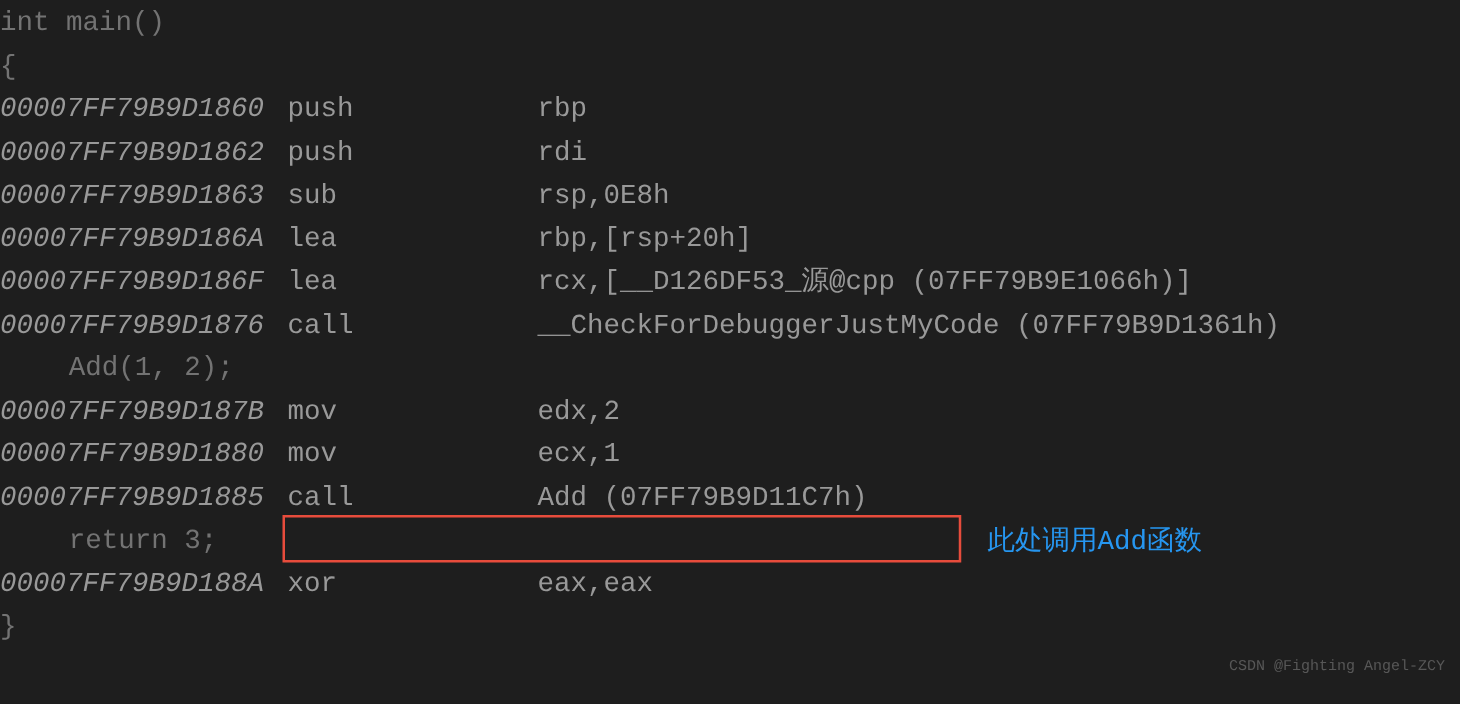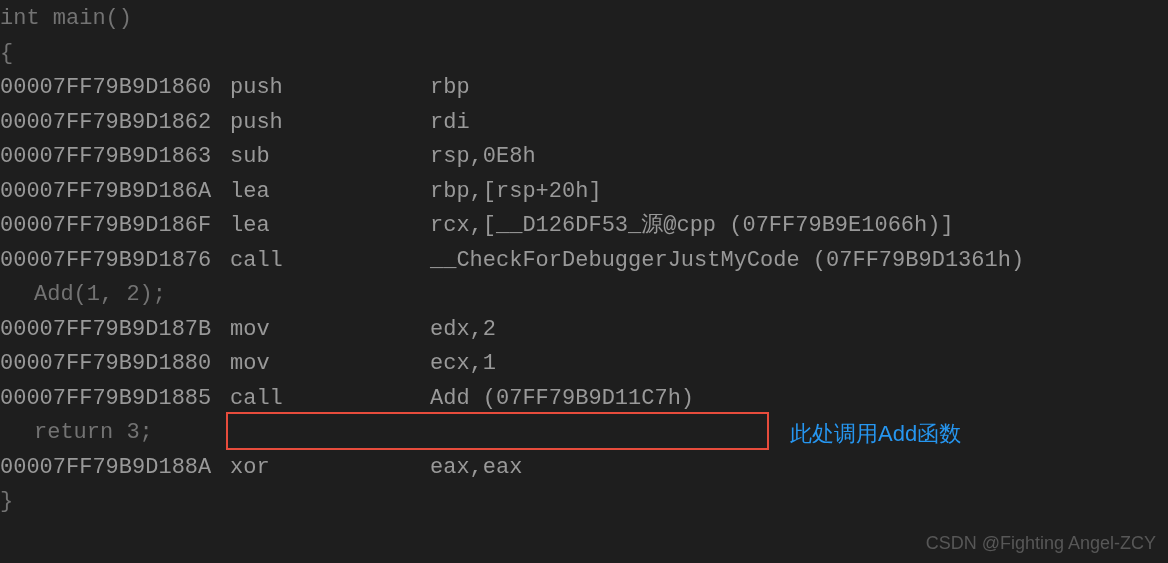--- a/index.html
+++ b/index.html
@@ -30,46 +30,47 @@
       color: #999999;
     }
     .highlight-box {
       position: absolute;
       border: 2px solid #e74c3c;
       pointer-events: none;
     }
     .annotation {
       position: absolute;
       color: #2696f0;
-      font-family: Liberation Sans, sans-serif;
+      font-family: Liberation Mono, monospace;
       font-size: 22px;
     }
     .watermark {
       position: absolute;
-      bottom: 6px;
+      bottom: 20px;
       right: 12px;
       color: #6a6a6a;
-      font-family: Liberation Sans, sans-serif;
-      font-size: 18px;
+      font-family: Liberation Mono, monospace;
+      font-size: 12px;
       opacity: 0.75;
     }
     .addr {
       display: inline-block;
       width: 230px;
+      font-style: italic;
     }
     .opcode {
       display: inline-block;
       width: 200px;
     }
     .operand {
       display: inline-block;
       text-align: right;
     }
     .indent-source {
-      padding-left: 34px;
+      padding-left: 55px;
     }
   </style>
 </head>
 <body>
 
 <div class="code-line white-text">int main()</div>
 <div class="code-line white-text">{</div>
 
 <div class="code-line gray-text"><span class="addr">00007FF79B9D1860</span><span class="opcode">push</span><span class="operand">rbp</span></div>
 

